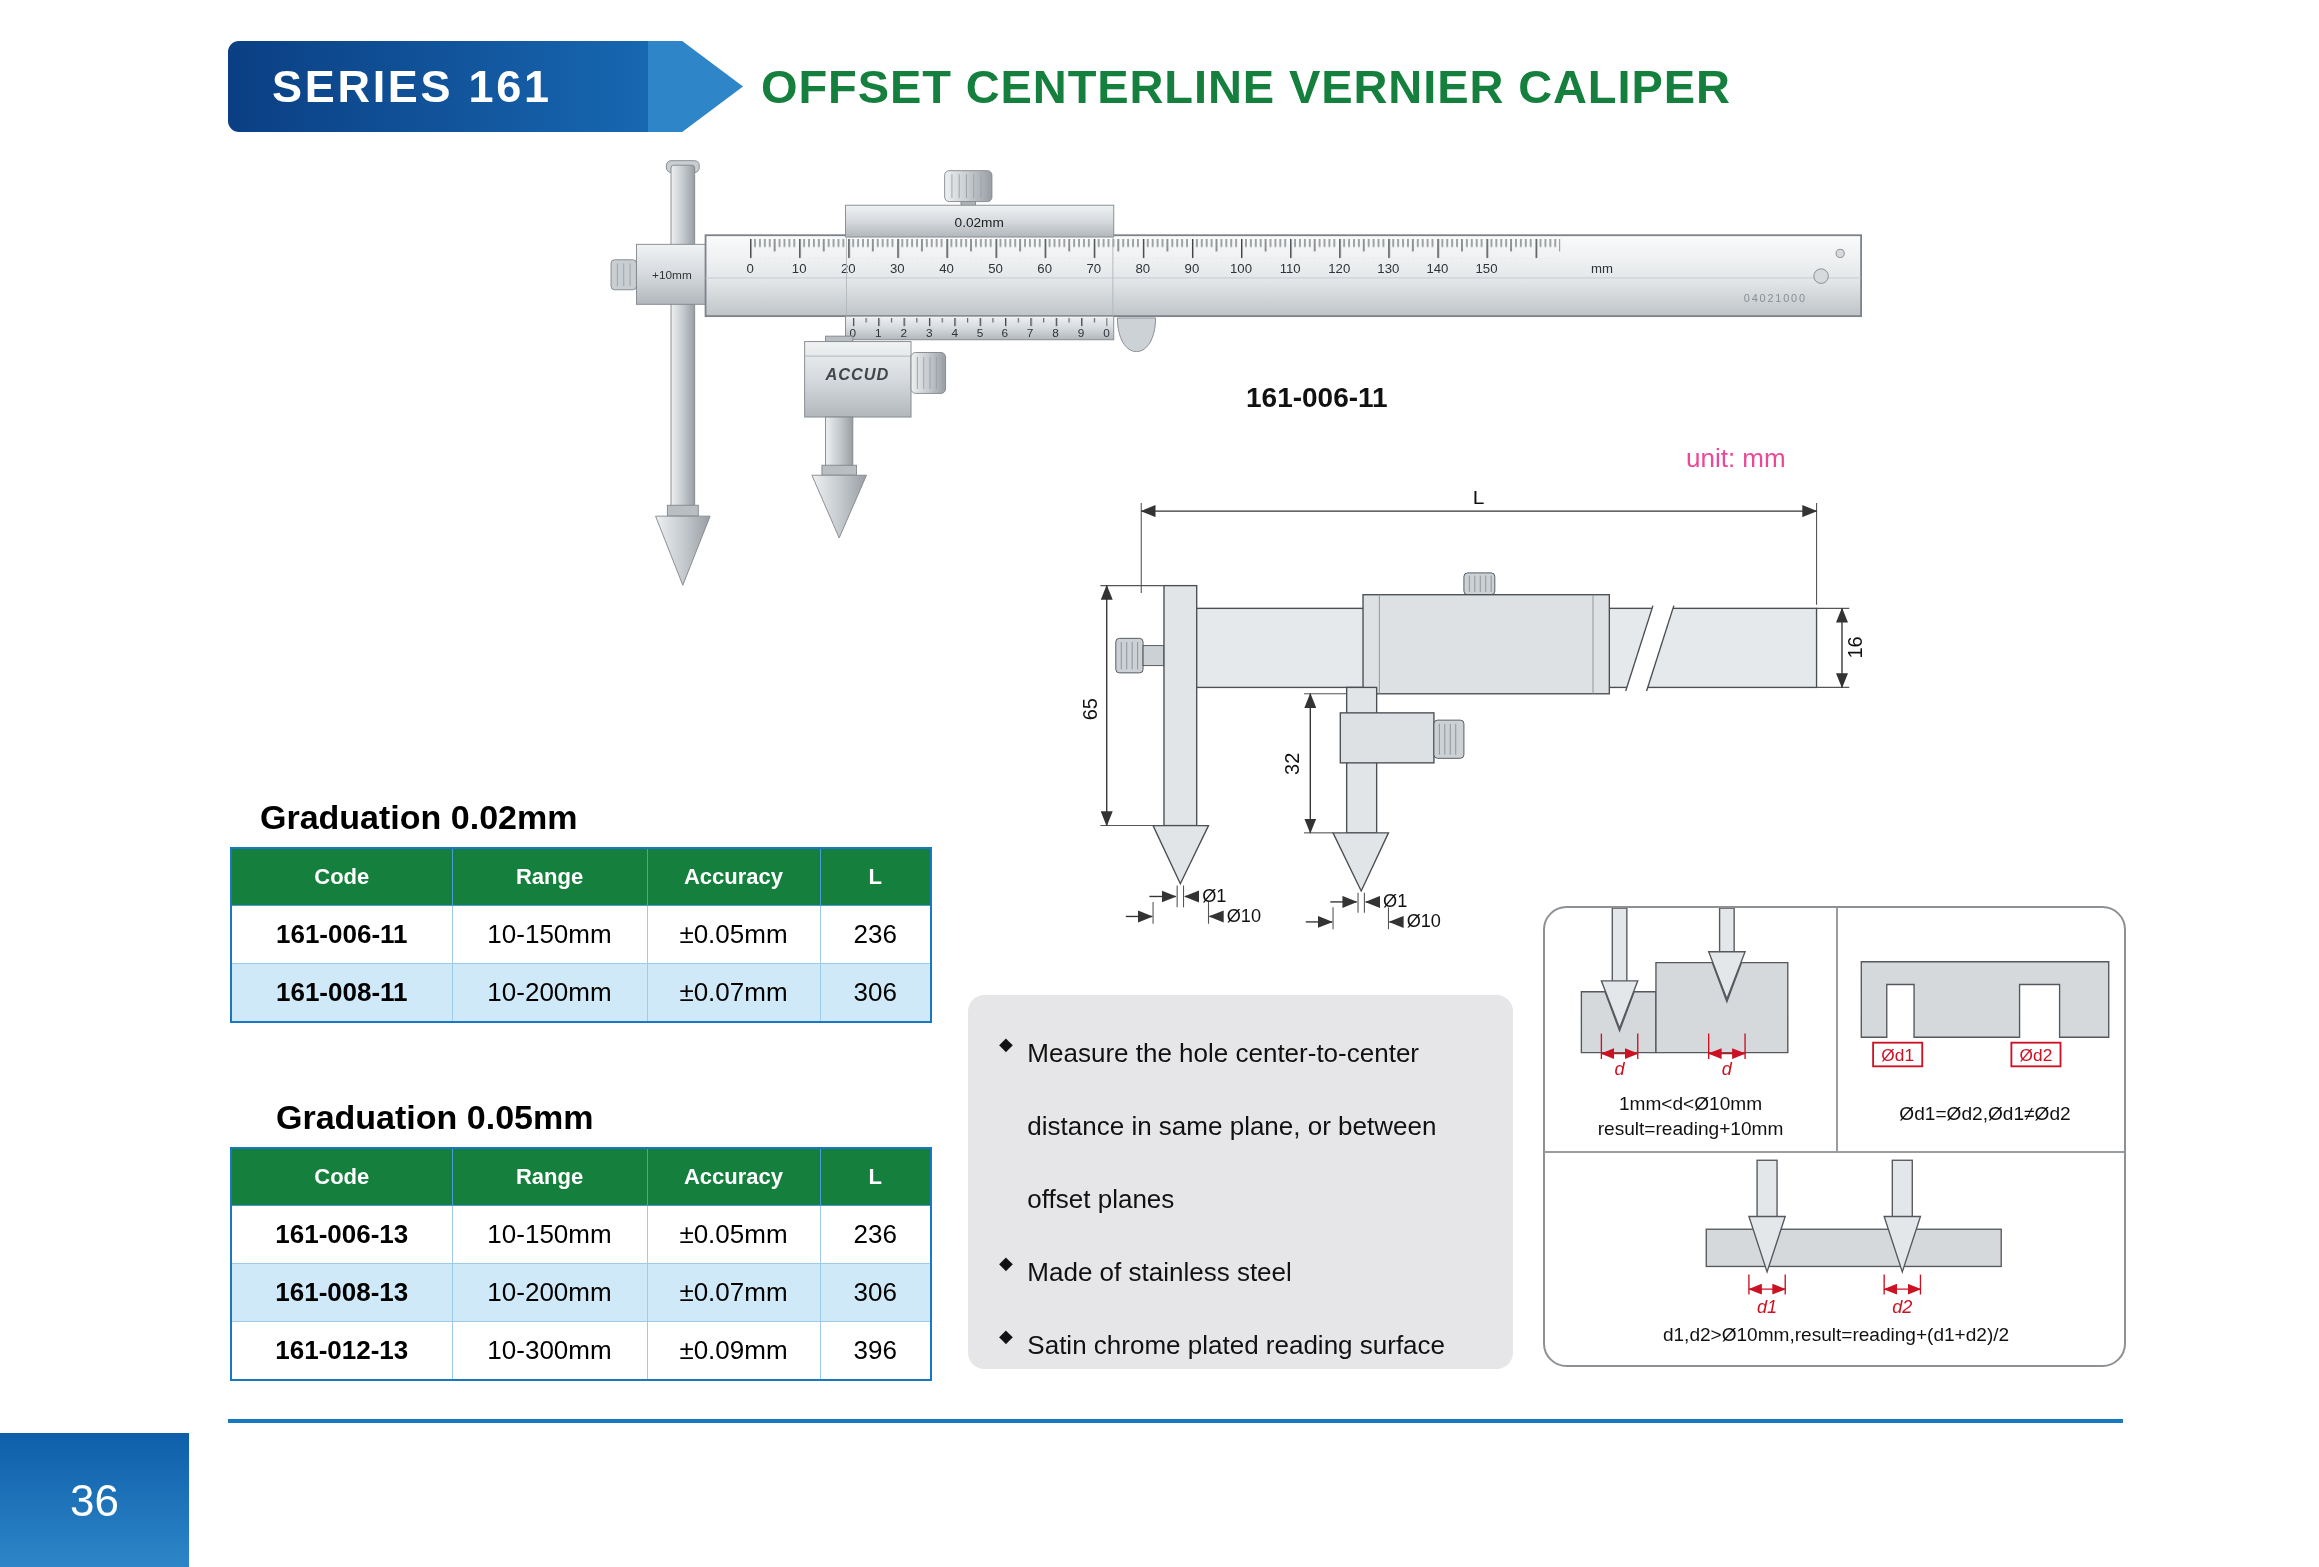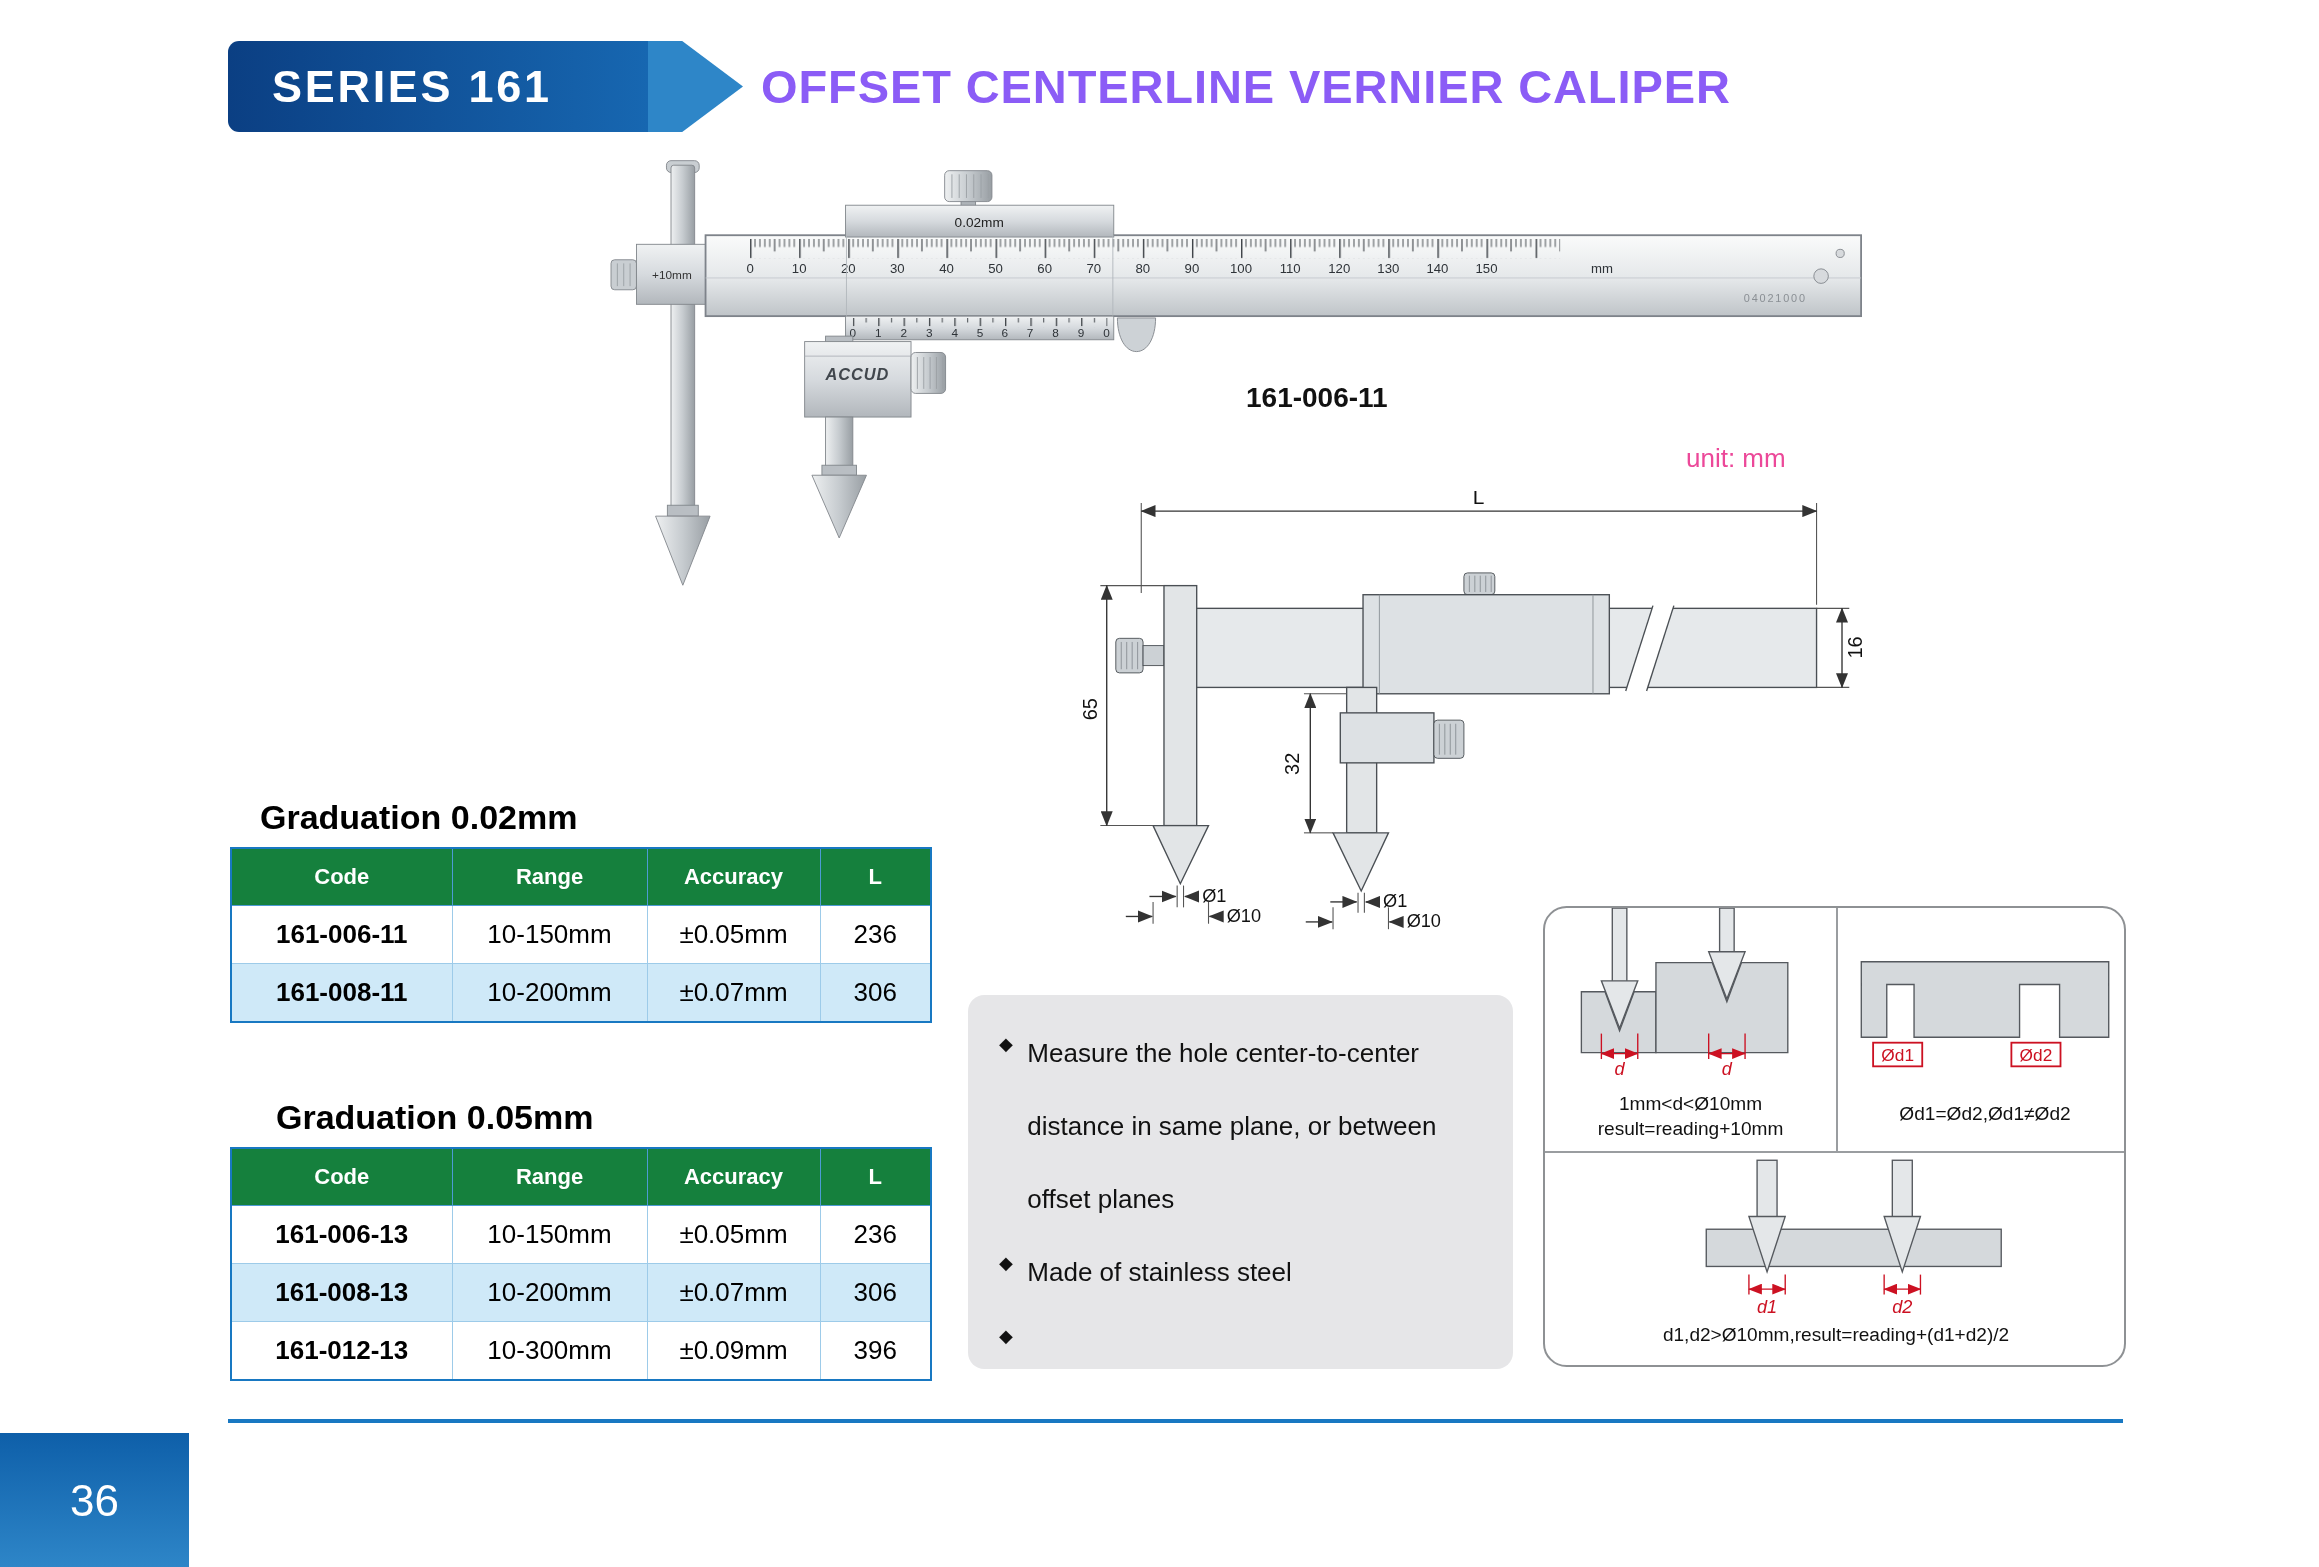--- a/index.html
+++ b/index.html
@@ -7,21 +7,21 @@
           font-family:"Liberation Sans", sans-serif; overflow:hidden; }
   svg text { font-family:"Liberation Sans", sans-serif; }
 
   
   .banner { position:absolute; left:228px; top:41px; height:91px; display:flex; align-items:center; }
   .banner-series { width:420px; height:91px; background:linear-gradient(90deg,#0b3f83,#1767b1);
                    border-radius:11px 0 0 11px; display:flex; align-items:center;
                    padding-left:44px; box-sizing:border-box; }
   .series-text { color:#fff; font-size:45px; font-weight:bold; letter-spacing:2.7px; white-space:nowrap; }
   .banner-arrow { width:95px; height:91px; display:block; }
-  .page-title { margin:0 0 0 18px; font-size:47px; font-weight:bold; color:#8b5cf6;
+  .page-title { margin:0 0 0 18px; font-size:47px; font-weight:bold; color:#15803d;
                 letter-spacing:0.9px; white-space:nowrap; }
 
   
   .caliper-photo { position:absolute; left:591px; top:145px; width:1291px; height:455px; }
   .model-label   { position:absolute; left:1246px; top:382px; font-size:28px; font-weight:bold; color:#111; }
   .unit-label    { position:absolute; left:1686px; top:443px; font-size:26px; color:#ec4899; }
   .tech-drawing  { position:absolute; left:1064px; top:491px; width:818px; height:491px; }
 
   
   .grad-heading { position:absolute; font-size:34px; font-weight:bold; color:#000; }
@@ -379,20 +379,21 @@
     <div class="feature-item">
       <span class="feature-bullet">◆</span>
       <span class="feature-text">Measure the hole center-to-center distance in same plane, or between offset planes</span>
     </div>
     <div class="feature-item">
       <span class="feature-bullet">◆</span>
       <span class="feature-text">Made of stainless steel</span>
     </div>
     <div class="feature-item">
       <span class="feature-bullet">◆</span>
+      <span class="feature-text">Satin chrome plated reading surface</span>
     </div>
   </div>
 
   <div class="diagrams">
 
     <svg class="diag-tl" width="291" height="243" viewBox="0 0 320 267">
       <defs>
         <marker id="ar1" viewBox="0 0 10 8" refX="9.5" refY="4" markerWidth="10" markerHeight="8" orient="auto-start-reverse">
           <path d="M0,0 L10,4 L0,8 Z" fill="#cc1122"></path>
         </marker>

